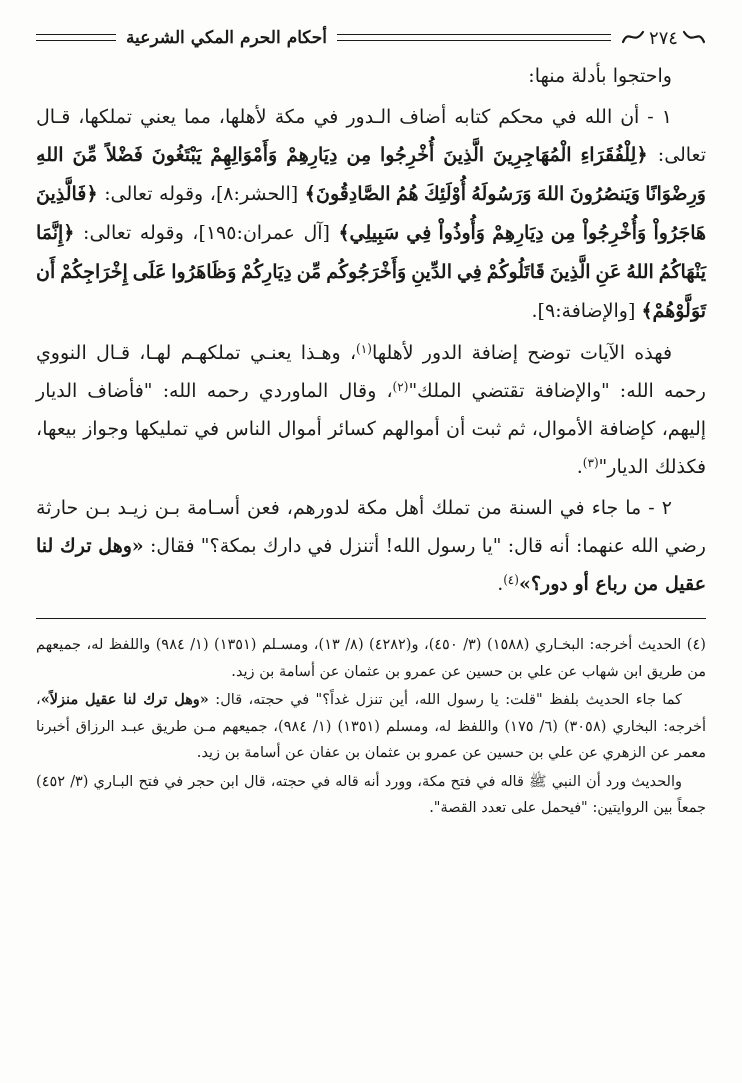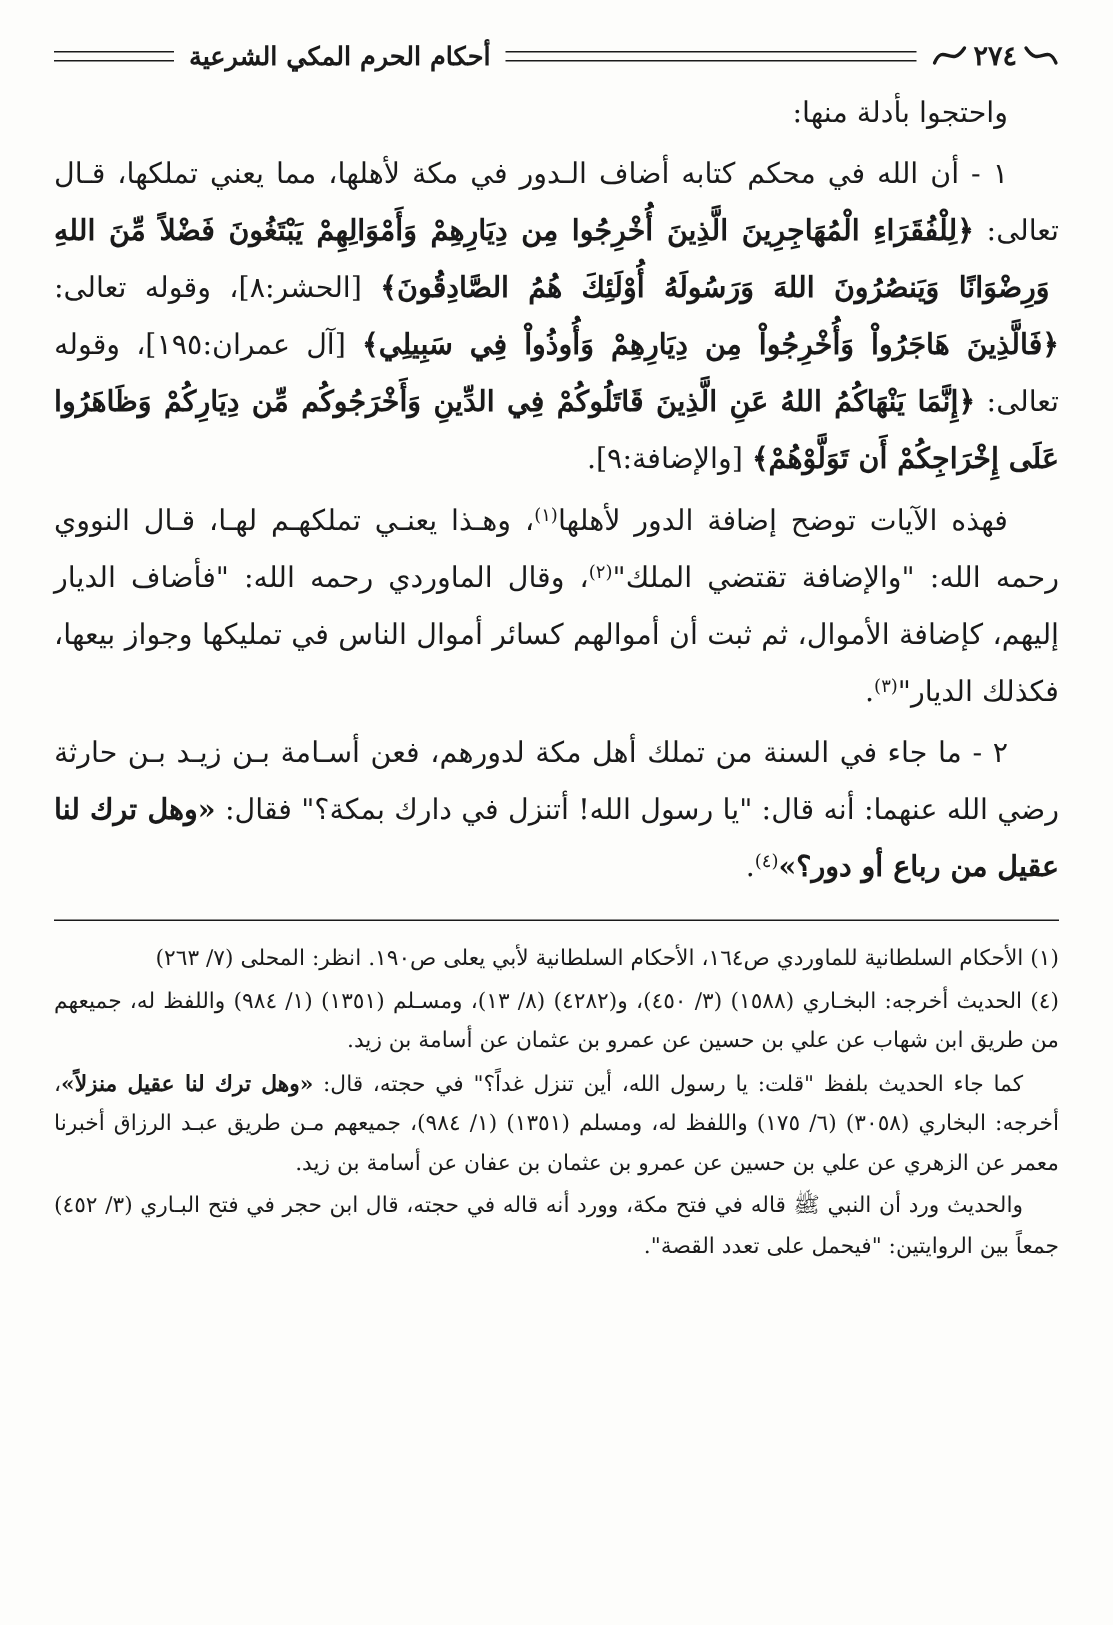--- a/index.html
+++ b/index.html
@@ -40,36 +40,36 @@
     white-space: nowrap;
     direction: rtl;
   }
   .cartouche {
     display: flex;
     align-items: center;
     gap: 2px;
   }
   .pagenum {
     font-size: 18px;
-    font-weight: bold;
+    font-weight: normal;
     padding: 0 2px;
   }
   .swash.flip { transform: scaleX(-1); }
 
   
   .body-text {
     direction: rtl;
     margin-top: 4px;
     font-size: 19px;
     line-height: 38px;
     text-align: justify;
   }
   .para { margin-bottom: 3px; }
   .indent { text-indent: 34px; }
-  .verse { font-weight: bold; }
+  .verse { font-weight: bold; font-family: Liberation Serif, serif; }
   .bold  { font-weight: bold; }
   .fn-ref {
     font-size: 12px;
     vertical-align: 6px;
     line-height: 0;
   }
 
   
   .fn-rule {
     margin-top: 16px;
@@ -130,24 +130,20 @@
     <p class="para indent">
       <span>٢ - ما جاء في السنة من تملك أهل مكة لدورهم، فعن أسـامة بـن زيـد بـن حارثة رضي الله عنهما: أنه قال: "يا رسول الله! أتنزل في دارك بمكة؟" فقال: </span><span class="bold">«وهل ترك لنا عقيل من رباع أو دور؟»</span><sup class="fn-ref">(٤)</sup><span>.</span>
     </p>
 
   </main>
 
   <hr class="fn-rule">
 
   <footer class="footnotes">
 
-    <p class="fn hang">
-      <span class="fn-marker">(١)</span>
-      <span>الأحكام السلطانية للماوردي ص١٦٤، الأحكام السلطانية لأبي يعلى ص١٩٠. انظر: المحلى (٧/ ٢٦٣)</span>
-    </p>
 
 
 
     <p class="fn">
       <span class="fn-marker">(٤)</span>
       <span>الحديث أخرجه: البخـاري (١٥٨٨) (٣/ ٤٥٠)، و(٤٢٨٢) (٨/ ١٣)، ومسـلم (١٣٥١) (١/ ٩٨٤) واللفظ له، جميعهم من طريق ابن شهاب عن علي بن حسين عن عمرو بن عثمان عن أسامة بن زيد.</span>
     </p>
 
     <p class="fn cont">
       <span>كما جاء الحديث بلفظ "قلت: يا رسول الله، أين تنزل غداً؟" في حجته، قال: </span><span class="bold">«وهل ترك لنا عقيل منزلاً»</span><span>، أخرجه: البخاري (٣٠٥٨) (٦/ ١٧٥) واللفظ له، ومسلم (١٣٥١) (١/ ٩٨٤)، جميعهم مـن طريق عبـد الرزاق أخبرنا معمر عن الزهري عن علي بن حسين عن عمرو بن عثمان بن عفان عن أسامة بن زيد.</span>

